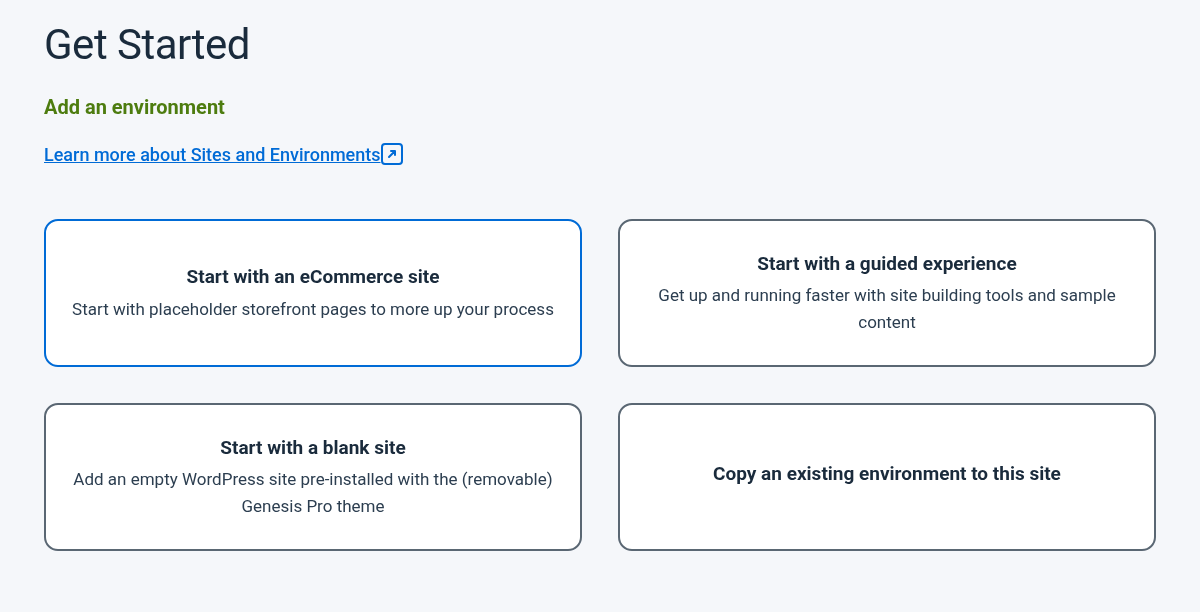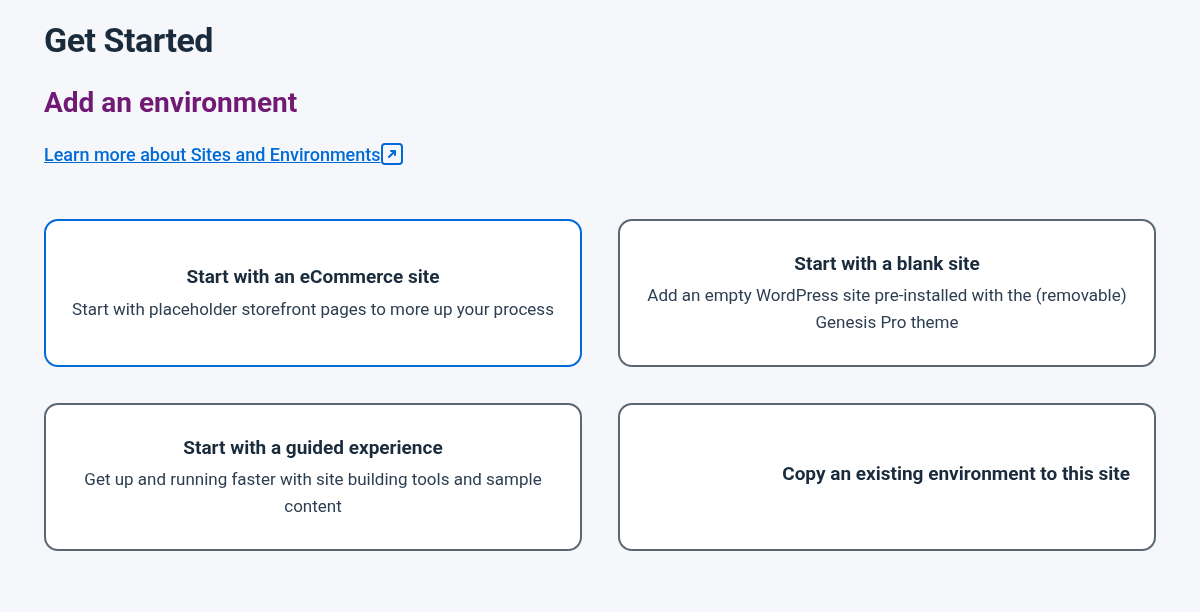--- a/index.html
+++ b/index.html
@@ -9,30 +9,30 @@
     }
     body {
       font-family: -apple-system, BlinkMacSystemFont, "Segoe UI", Roboto, "Helvetica Neue", Arial, sans-serif;
       background: #f5f7fa;
       width: 1200px;
       height: 612px;
       padding: 20px 44px;
       color: #1a2b3c;
     }
     .page-title {
-      font-size: 34px;
-      font-weight: 700;
+      font-size: 42px;
+      font-weight: 400;
       color: #1a2b3c;
       margin-bottom: 26px;
       letter-spacing: -0.5px;
     }
     .subtitle {
-      font-size: 28px;
+      font-size: 20px;
       font-weight: 700;
-      color: #701a75;
+      color: #4d7c0f;
       margin-bottom: 24px;
     }
     .learn-link {
       display: inline-flex;
       align-items: center;
       gap: 0;
       color: #006bd6;
       text-decoration: underline;
       font-size: 18px;
       font-weight: 500;
@@ -77,21 +77,20 @@
     }
     .card-desc {
       font-size: 17px;
       font-weight: 400;
       color: #2c3e50;
       line-height: 1.55;
     }
     .card-grid .card:nth-child(4),
     .card-grid .card:nth-child(5) {
       min-height: 148px;
-      text-align: right;
     }
   </style>
 </head>
 <body>
 
 
 
 <h1 class="page-title">Get Started</h1>
 <h2 class="subtitle">Add an environment</h2>
 
@@ -103,26 +102,26 @@
     </svg>
   </span>
 </a>
 
 <div class="card-grid">
   <div class="card selected">
     <div class="card-title">Start with an eCommerce site</div>
     <div class="card-desc">Start with placeholder storefront pages to more up your process</div>
   </div>
   <div class="card">
+    <div class="card-title">Start with a guided experience</div>
+    <div class="card-desc">Get up and running faster with site building tools and sample content</div>
+  </div>
+  <div class="card">
     <div class="card-title">Start with a blank site</div>
     <div class="card-desc">Add an empty WordPress site pre-installed with the (removable) Genesis Pro theme</div>
-  </div>
-  <div class="card">
-    <div class="card-title">Start with a guided experience</div>
-    <div class="card-desc">Get up and running faster with site building tools and sample content</div>
   </div>
   <div class="card">
     <div class="card-title">Copy an existing environment to this site</div>
   </div>
 </div>
 
 
 
 
 </body></html>

